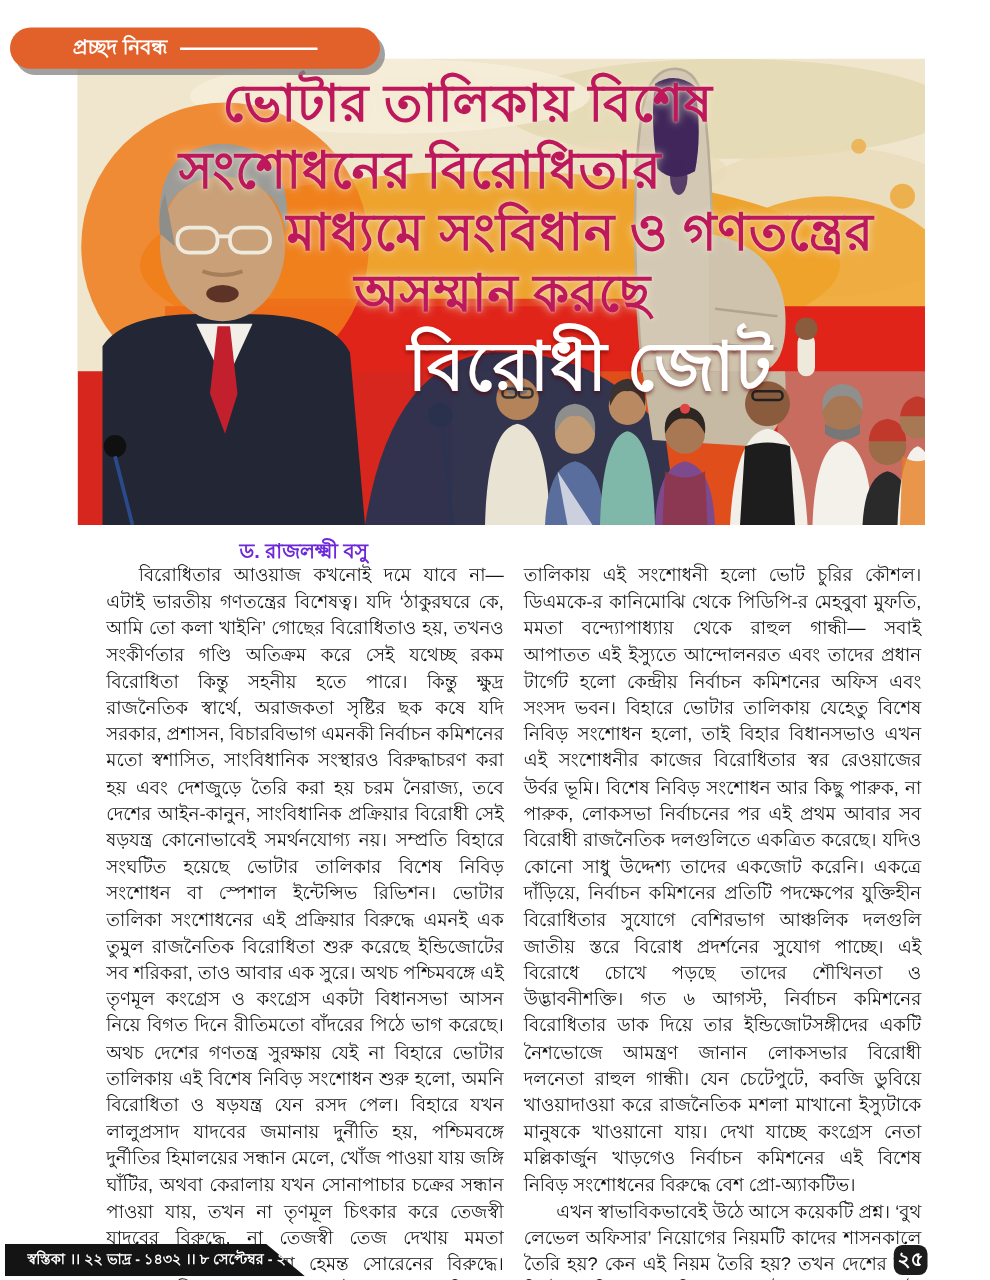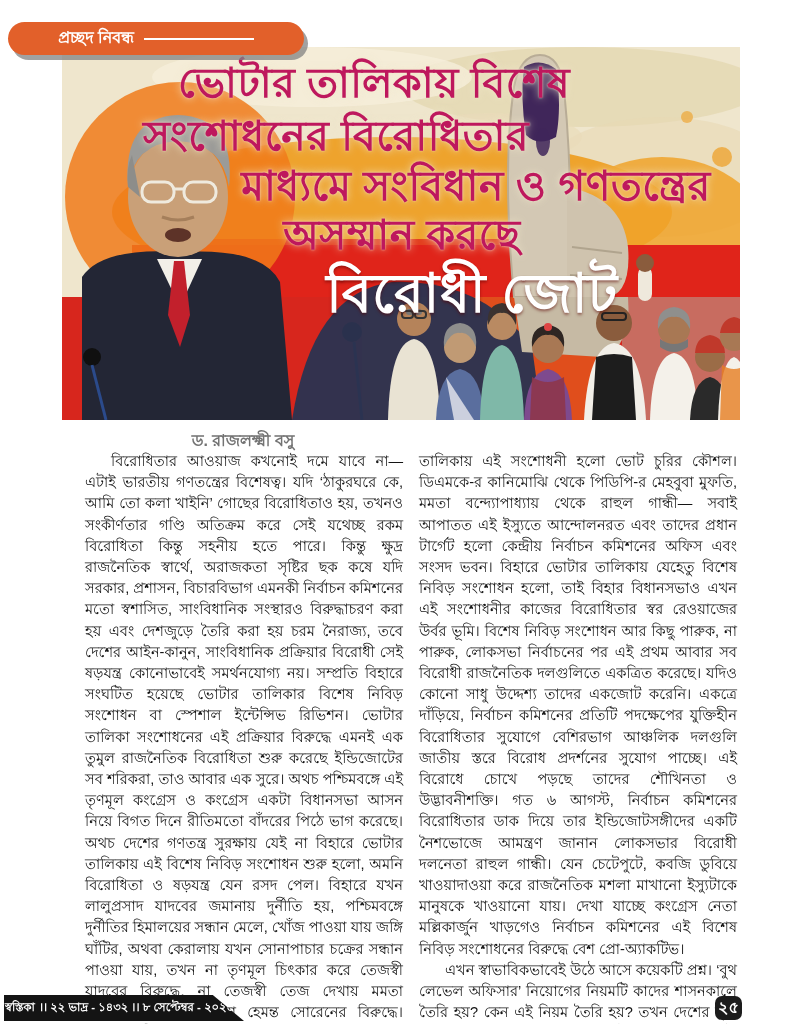--- a/index.html
+++ b/index.html
@@ -29,49 +29,49 @@
   .hero svg{ position:absolute; left:0; top:0; }
 
   .hl{
     position:absolute; font-weight:bold; color:#be185d; white-space:nowrap;
     transform:translateX(-50%); letter-spacing:.5px;
     text-shadow:0 0 8px rgba(243,234,206,.85), 0 0 2px rgba(243,234,206,.9);
     z-index:4;
   }
   .hl1{ left:312px; top:4px;  font-size:41px; }
   .hl2{ left:274px; top:57px; font-size:41px; }
-  .hl3{ left:402px; top:107px;font-size:41px;margin-left:12px; }
+  .hl3{ left:402px; top:107px;font-size:41px; }
   .hl4{ left:340px; top:156px;font-size:41px; }
   .hl5{
     left:410px; top:205px; font-size:54px; color:#ffffff;
     text-shadow:0 2px 3px rgba(90,0,0,.5); z-index:4;
   }
 
   
   .byline{
     position:absolute; left:85px; top:428px; width:316px;
-    text-align:center; font-weight:bold; font-size:16px; color:#737373; z-index:3;
+    text-align:center; font-weight:bold; font-size:16px; color:#6d28d9; z-index:3;
   }
   .columns{
     position:absolute; left:85px; top:451px; width:653px; height:538px;
     display:flex; gap:16px; z-index:3;
   }
   .col{
     width:318px; font-size:14.6px; line-height:21.2px;
     text-align:justify; color:#141414;
   }
   .col p{ margin:0; }
   .col p.indent{ text-indent:26px; }
 
   
   .footer-ribbon{
     position:absolute; left:4px; top:995px; width:240px; height:26px;
     background:#141414; color:#fff;
     clip-path:polygon(0 0, 87% 0, 100% 100%, 0 100%);
-    display:flex; align-items:center; padding-left:1px;
+    display:flex; align-items:center; padding-left:18px;
     font-size:11.5px; font-weight:bold; z-index:5; white-space:nowrap;
   }
   .footer-ribbon .mag{ margin-right:4px; }
   .page-badge{
     position:absolute; left:715px; top:996px; width:27px; height:24px;
     background:#1c1c1c; border-radius:7px; color:#fff;
     display:flex; align-items:center; justify-content:center;
     font-size:16px; font-weight:bold; z-index:5;
   }
 </style>

